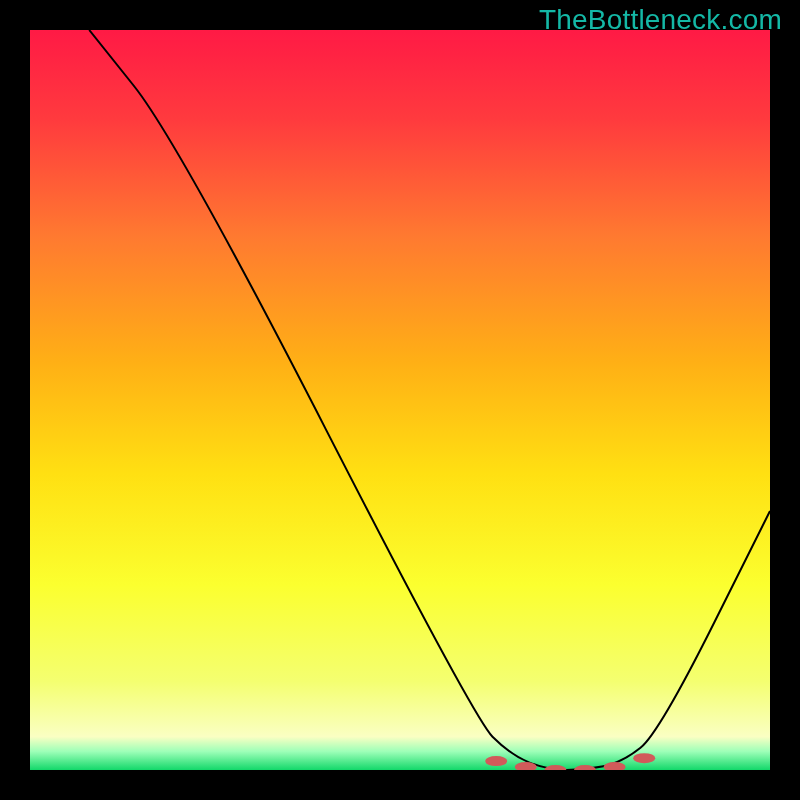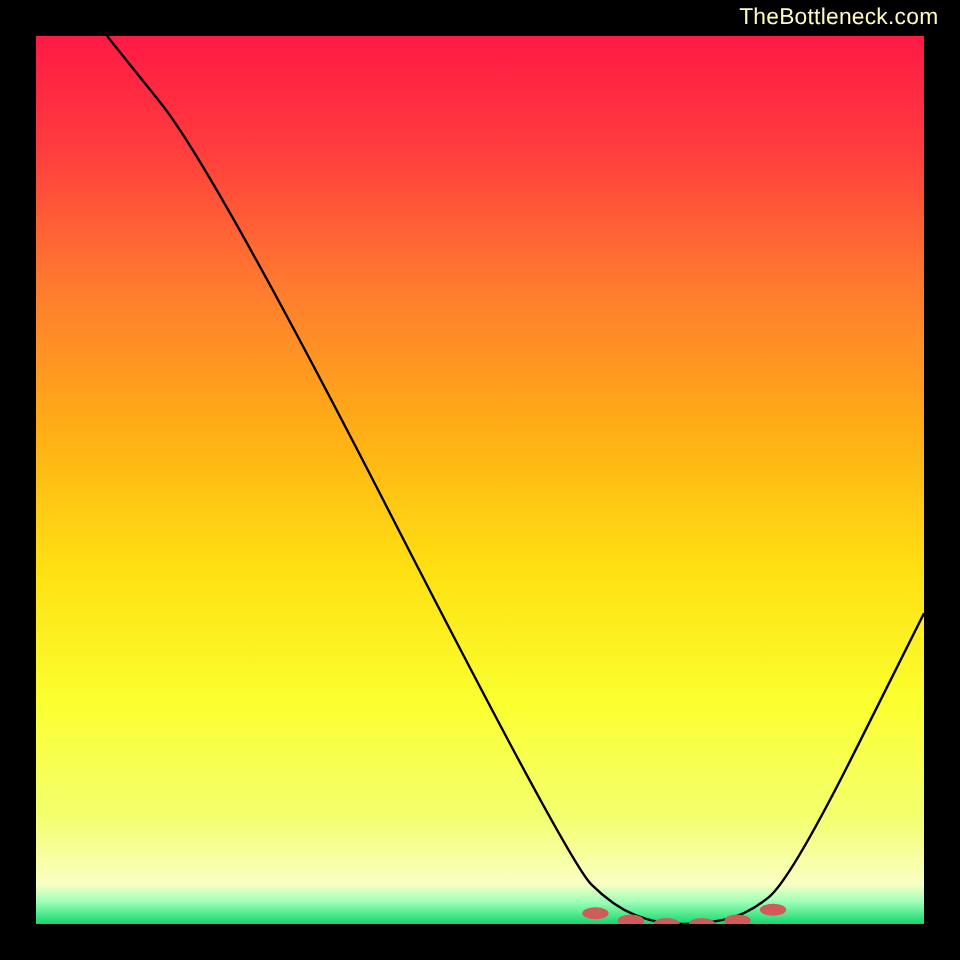--- a/index.html
+++ b/index.html
@@ -8,22 +8,22 @@
     position: relative;
     width: 800px;
     height: 800px;
     background: #000;
   }
   .watermark {
     position: absolute;
     top: 4px;
     right: 18px;
     font-family: Arial, Helvetica, sans-serif;
-    font-size: 19px;
-    color: #fef9c3;
+    font-size: 28px;
+    color: #14b8a6;
     letter-spacing: 0.2px;
   }
   .plot-area {
     position: absolute;
     left: 30px;
     top: 30px;
     width: 740px;
     height: 740px;
     overflow: hidden;
   }

